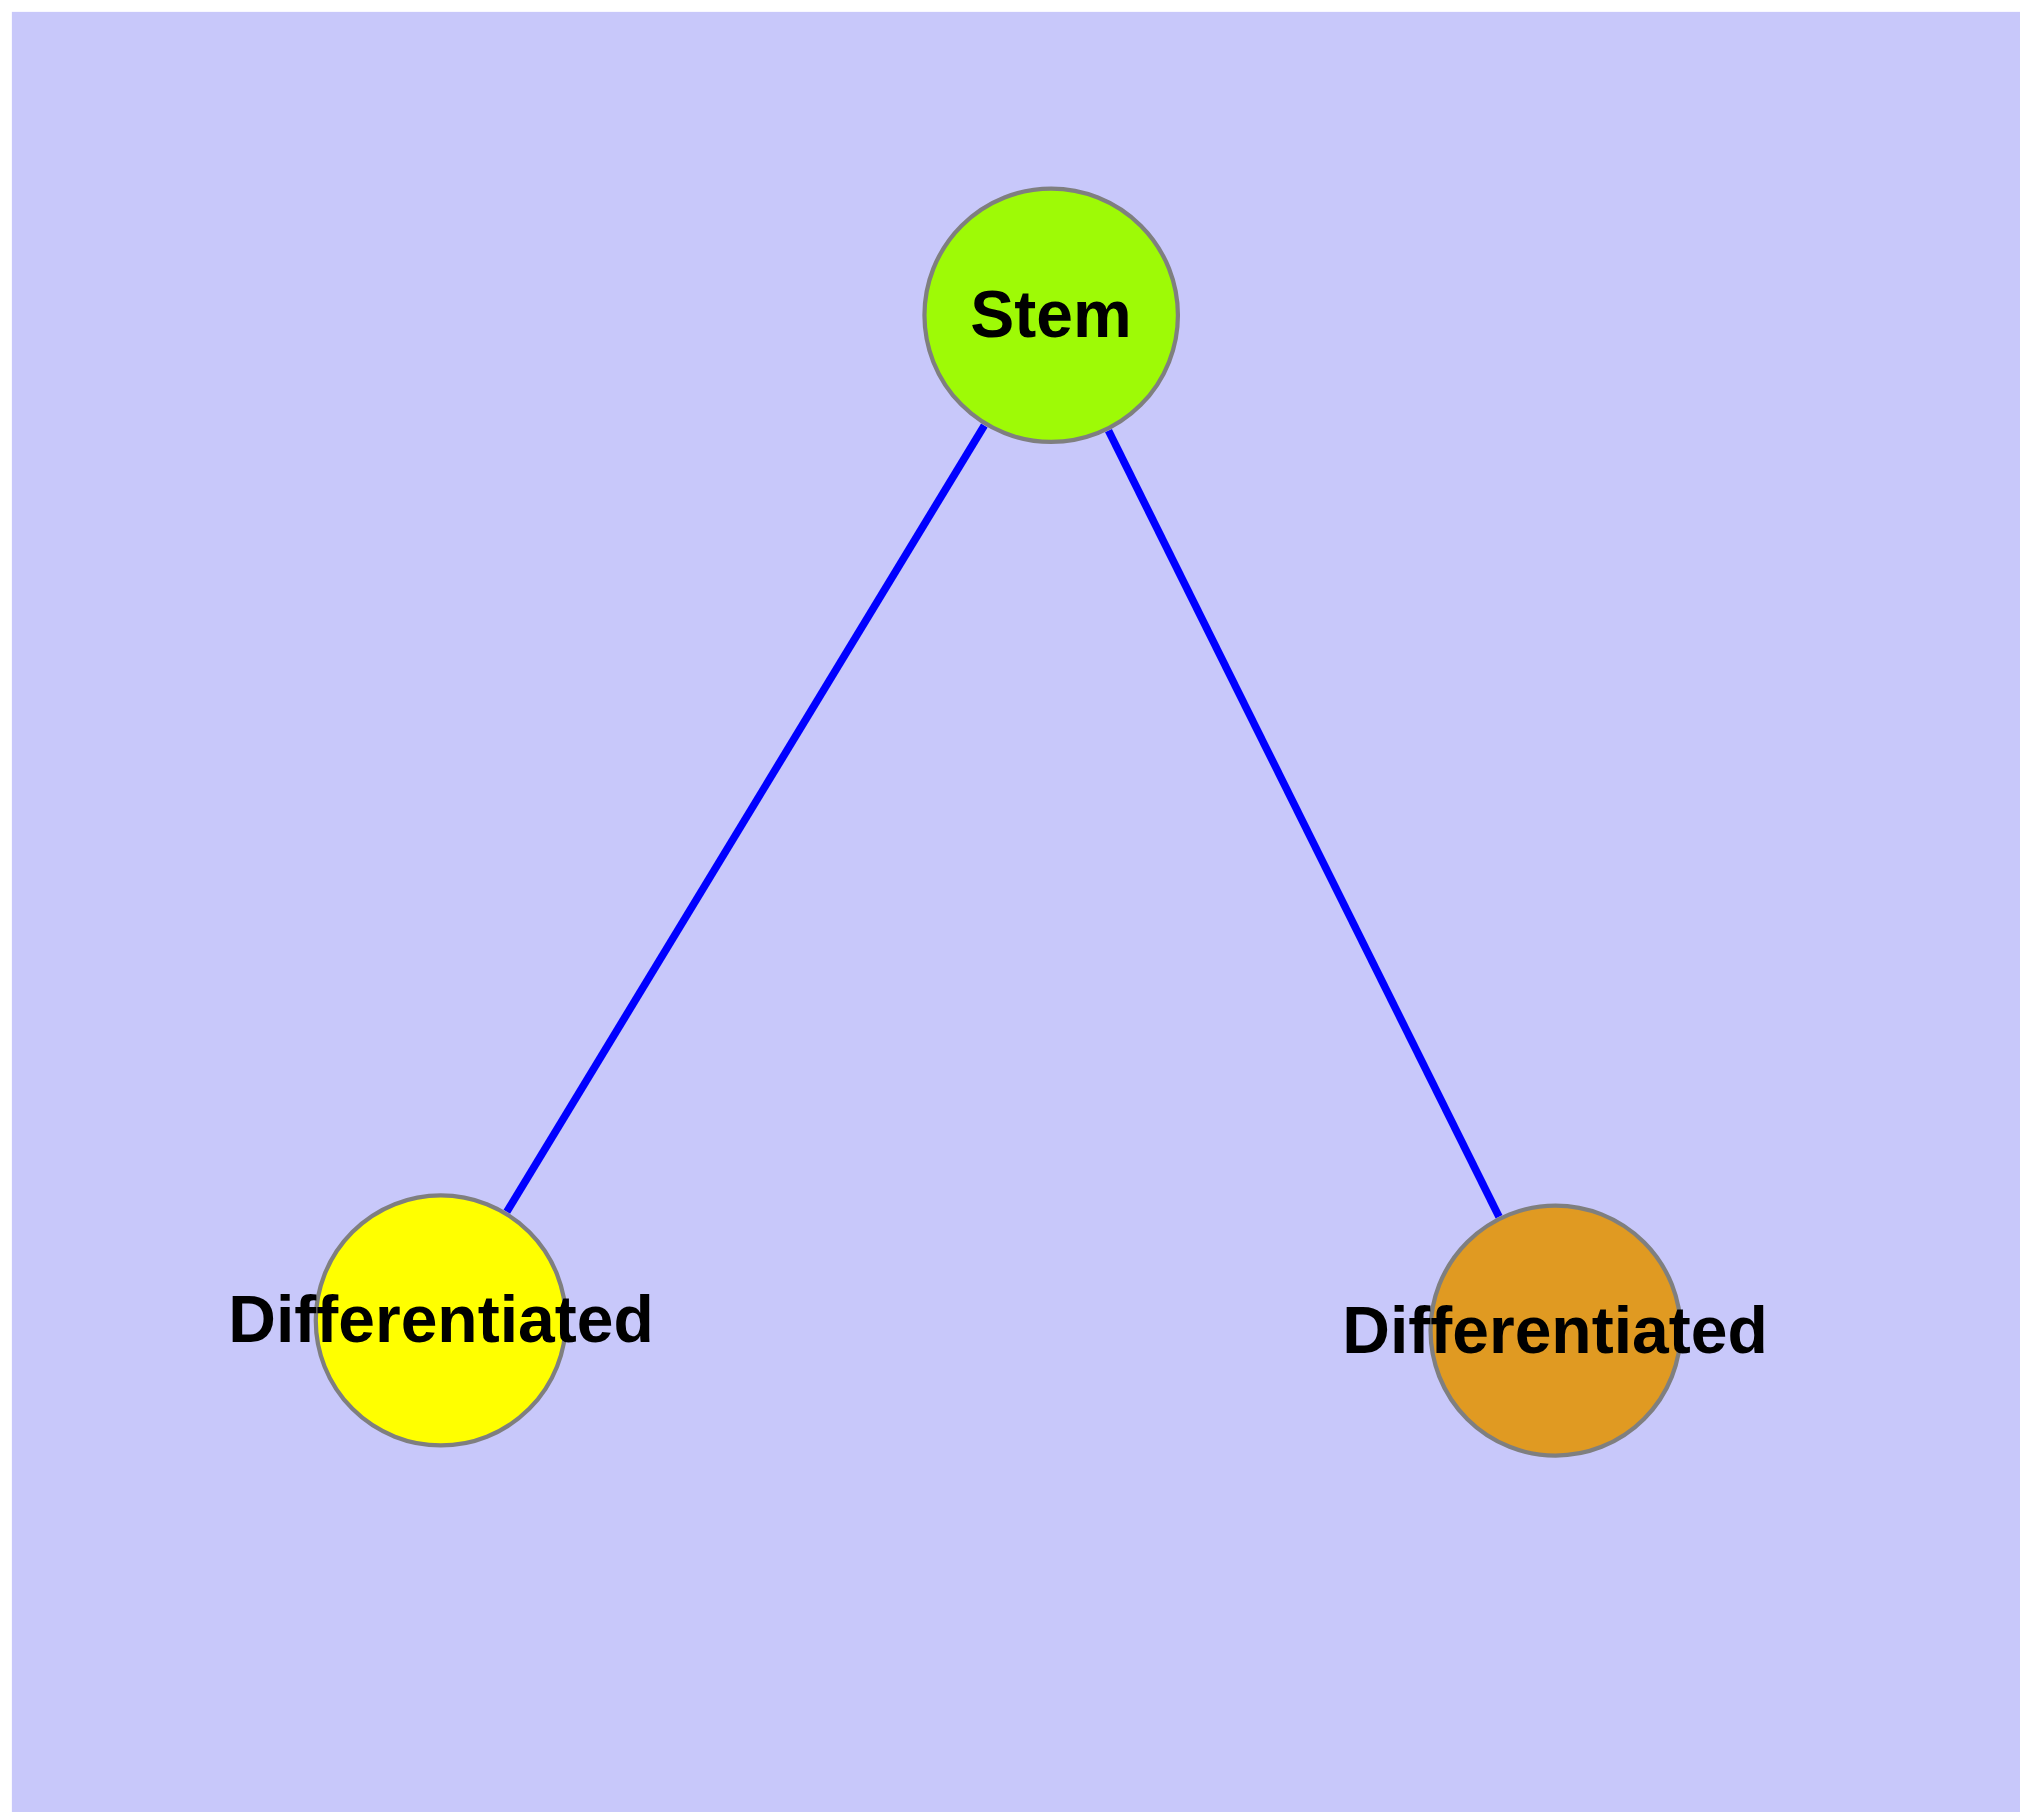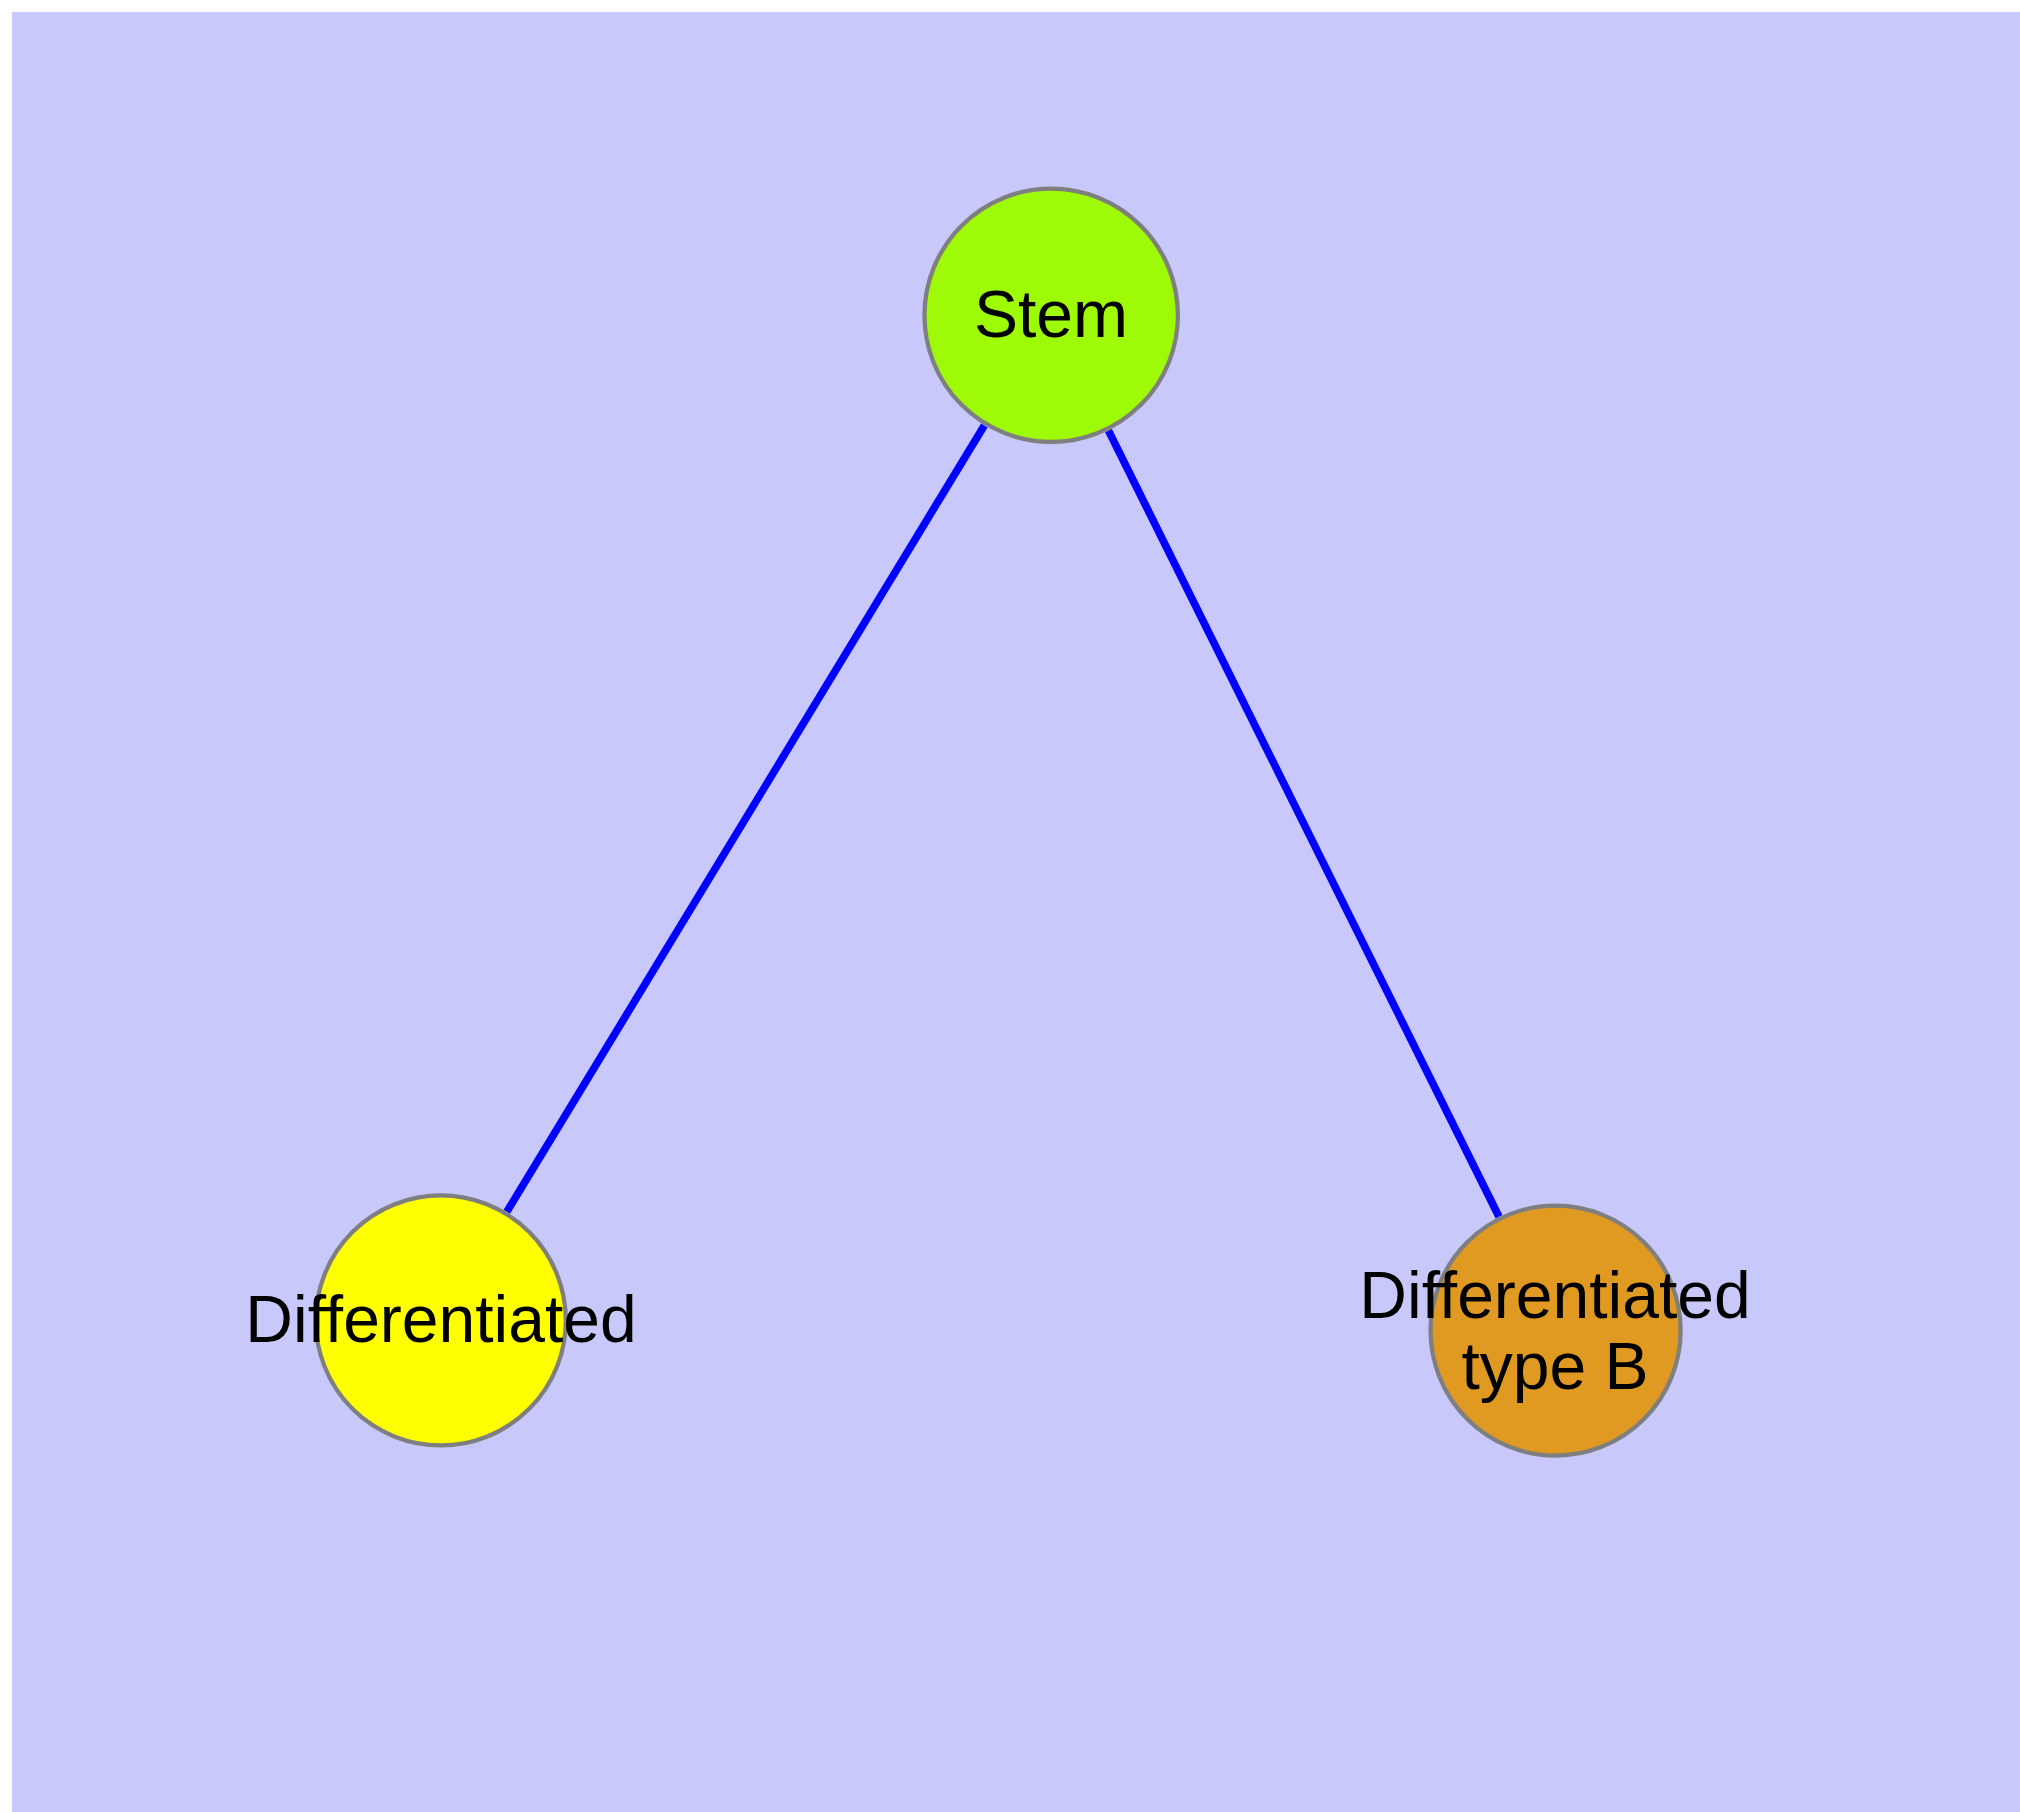--- a/index.html
+++ b/index.html
@@ -22,24 +22,24 @@
   #graph-svg {
     position: absolute;
     top: 0;
     left: 0;
     width: 2021px;
     height: 1812px;
     display: block;
   }
   .node-label {
     position: absolute;
-    text-align: center;
+    text-align: left;
     color: #000000;
     font-family: "Liberation Sans", sans-serif;
-    font-weight: normal;
+    font-weight: bold;
     line-height: 1.08;
     white-space: pre;
     pointer-events: none;
     transform: translate(-50%, -50%);
   }
 </style>
 </head>
 <body>
 
 <div id="canvas">
@@ -51,16 +51,16 @@
       </g>
     <g id="node-layer">
         <circle cx="1240" cy="372" r="149.5" fill="#9efa06" stroke="#7f7f7f" stroke-width="5"></circle>
         <circle cx="520" cy="1558" r="147.5" fill="#ffff00" stroke="#7f7f7f" stroke-width="5"></circle>
         <circle cx="1835" cy="1570" r="147.5" fill="#e09a22" stroke="#7f7f7f" stroke-width="5"></circle>
       </g>
   </svg>
   <div id="label-layer">
       <div class="node-label" style="left: 1051px; top: 315px; font-size: 66px; color: rgb(0, 0, 0);"><div>Stem</div></div>
       <div class="node-label" style="left: 441px; top: 1320px; font-size: 66px; color: rgb(0, 0, 0);"><div>Differentiated</div></div>
-      <div class="node-label" style="left: 1555px; top: 1331px; font-size: 66px; color: rgb(0, 0, 0);"><div>Differentiated</div><div>type B</div></div>
+      <div class="node-label" style="left: 1555px; top: 1331px; font-size: 66px; color: rgb(0, 0, 0);"><div>Differentiated</div></div>
     </div>
 </div>
 
 
 </body></html>

